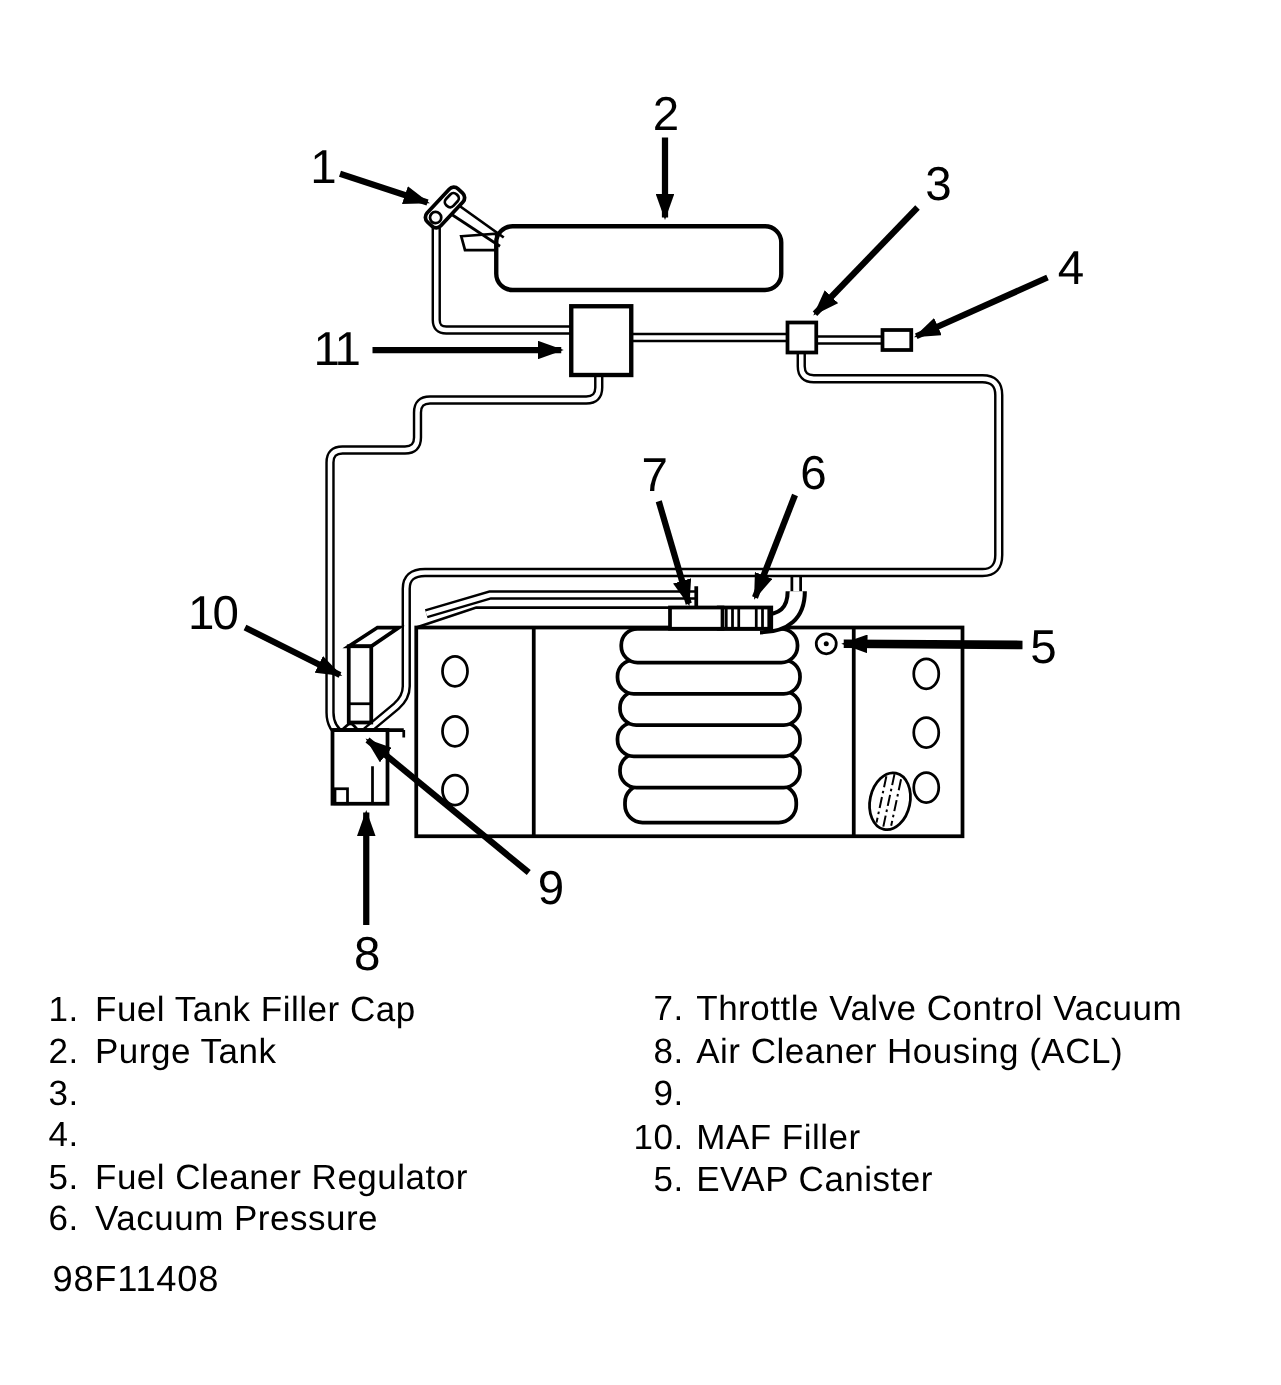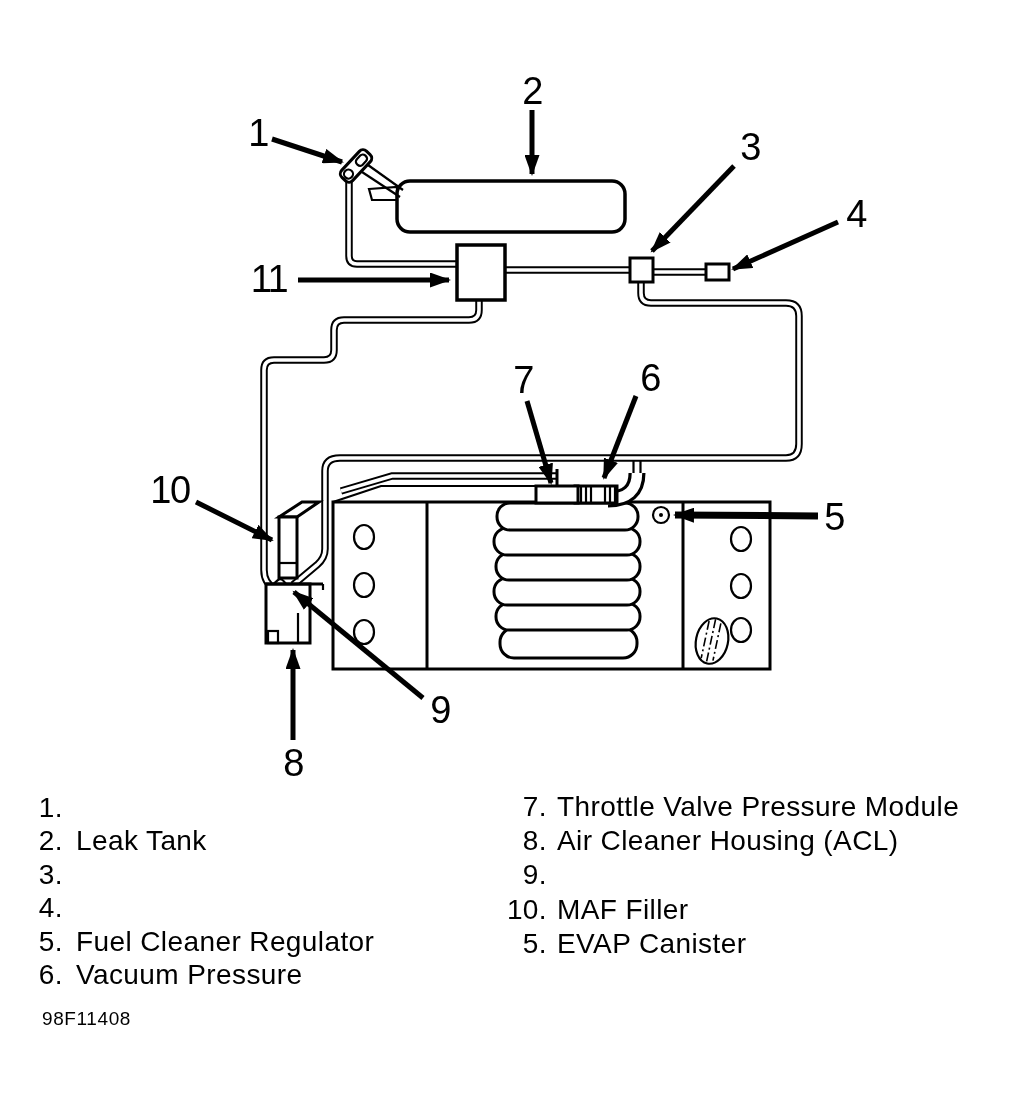--- a/index.html
+++ b/index.html
@@ -19,21 +19,21 @@
   
   .legend-col{position:absolute;}
   #legend-left{left:33px;top:792px;}
   #legend-right{left:483px;top:791px;}
   .lrow{display:flex;height:33.4px;align-items:flex-start;
         font-size:28px;line-height:31px;letter-spacing:0.4px;white-space:nowrap;}
   #legend-right .lrow{height:34.2px;}
   .lnum{display:inline-block;text-align:right;}
   #legend-left .lnum{width:30px;margin-right:13px;}
   #legend-right .lnum{width:64px;margin-right:10px;}
-  #figure-code{position:absolute;left:42px;top:1008px;font-size:19px;
+  #figure-code{position:absolute;left:42px;top:1008px;font-size:29px;
                letter-spacing:0.6px;}
 </style>
 </head>
 <body>
 
 <svg id="diagram-svg" width="1025" height="1108" viewBox="0 0 1025 1108" xmlns="http://www.w3.org/2000/svg">
   <defs>
     <marker id="ah" markerUnits="userSpaceOnUse" markerWidth="22" markerHeight="15" refX="19" refY="7.5" orient="auto">
       <path d="M0,0 L21,7.5 L0,15 Z" fill="#000"></path>
     </marker>
@@ -172,44 +172,45 @@
   <text class="callout" x="523" y="393">7</text>
   <text class="callout" x="293" y="776">8</text>
   <text class="callout" x="440" y="723">9</text>
   <text class="callout" x="170" y="503">10</text>
   <text class="callout" x="269" y="292">11</text>
 </svg>
 
 <div id="legend-left" class="legend-col">
   <div class="lrow">
       <span class="lnum">1.</span>
+      <span class="llab">Fuel Tank Filler Cap</span>
     </div>
   <div class="lrow">
       <span class="lnum">2.</span>
-      <span class="llab">Leak Tank</span>
+      <span class="llab">Purge Tank</span>
     </div>
   <div class="lrow">
       <span class="lnum">3.</span>
     </div>
   <div class="lrow">
       <span class="lnum">4.</span>
     </div>
   <div class="lrow">
       <span class="lnum">5.</span>
       <span class="llab">Fuel Cleaner Regulator</span>
     </div>
   <div class="lrow">
       <span class="lnum">6.</span>
       <span class="llab">Vacuum Pressure</span>
     </div>
 </div>
 <div id="legend-right" class="legend-col">
   <div class="lrow">
       <span class="lnum">7.</span>
-      <span class="llab">Throttle Valve Pressure Module</span>
+      <span class="llab">Throttle Valve Control Vacuum</span>
     </div>
   <div class="lrow">
       <span class="lnum">8.</span>
       <span class="llab">Air Cleaner Housing (ACL)</span>
     </div>
   <div class="lrow">
       <span class="lnum">9.</span>
     </div>
   <div class="lrow">
       <span class="lnum">10.</span>

